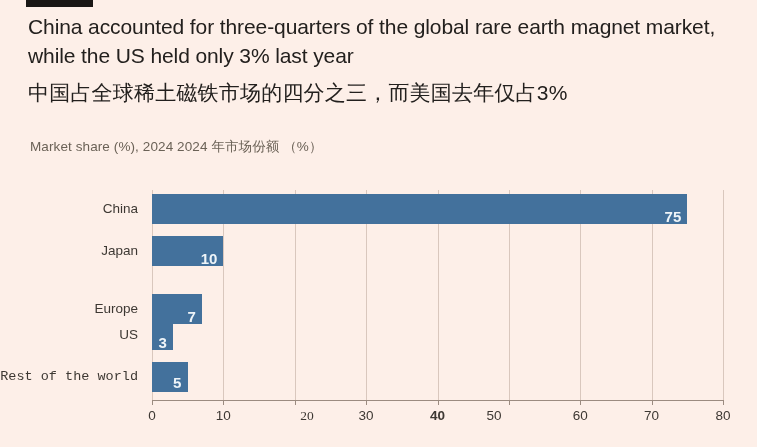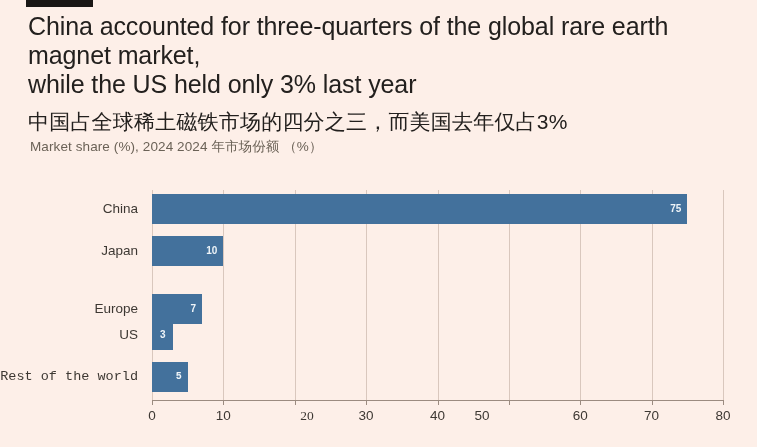--- a/index.html
+++ b/index.html
@@ -26,21 +26,21 @@
   }
 
   
   .header {
     position: absolute;
     left: 28px;
     top: 12px;
     width: 712px;
   }
   .headline {
-    font-size: 25px;
+    font-size: 21px;
     line-height: 29px;
     color: #23201e;
     font-weight: 400;
     letter-spacing: -0.1px;
     margin: 0;
   }
   .headline-cn {
     font-size: 21px;
     line-height: 30px;
     color: #23201e;
@@ -111,24 +111,24 @@
   }
   .bar {
     position: absolute;
     left: 0;
     top: 0;
     height: 30px;
     background: #43719c;
   }
   .bar-value {
     position: absolute;
-    top: 0;
+    top: 8px;
     height: 46px;
     line-height: 30px;
-    font-size: 10px;
+    font-size: 15px;
     font-weight: 700;
     color: #eef4f8;
   }
   .cat-label-wrap {
     position: absolute;
     left: -14px;
     width: 150px;
     transform: translateX(-100%);
     text-align: right;
     height: 30px;
@@ -194,23 +194,23 @@
   <div id="axis-ticks">
       <div class="tick-mark" style="left: 152px;"></div>
       <div class="tick-label" style="left: 152px;">0</div>
       <div class="tick-mark" style="left: 223.375px;"></div>
       <div class="tick-label" style="left: 223.375px;">10</div>
       <div class="tick-mark" style="left: 294.75px;"></div>
       <div class="tick-label" style="left: 307px; font-family: Liberation Serif, serif;">20</div>
       <div class="tick-mark" style="left: 366.125px;"></div>
       <div class="tick-label" style="left: 366.125px;">30</div>
       <div class="tick-mark" style="left: 437.5px;"></div>
-      <div class="tick-label" style="left: 437.5px;">40</div>
+      <div class="tick-label" style="left: 437.5px; font-weight: bold;">40</div>
       <div class="tick-mark" style="left: 508.875px;"></div>
-      <div class="tick-label" style="left: 482px;">50</div>
+      <div class="tick-label" style="left: 494px;">50</div>
       <div class="tick-mark" style="left: 580.25px;"></div>
       <div class="tick-label" style="left: 580.25px;">60</div>
       <div class="tick-mark" style="left: 651.625px;"></div>
       <div class="tick-label" style="left: 651.625px;">70</div>
       <div class="tick-mark" style="left: 723px;"></div>
       <div class="tick-label" style="left: 723px;">80</div>
     </div>
 </div>
 
 </body></html>

